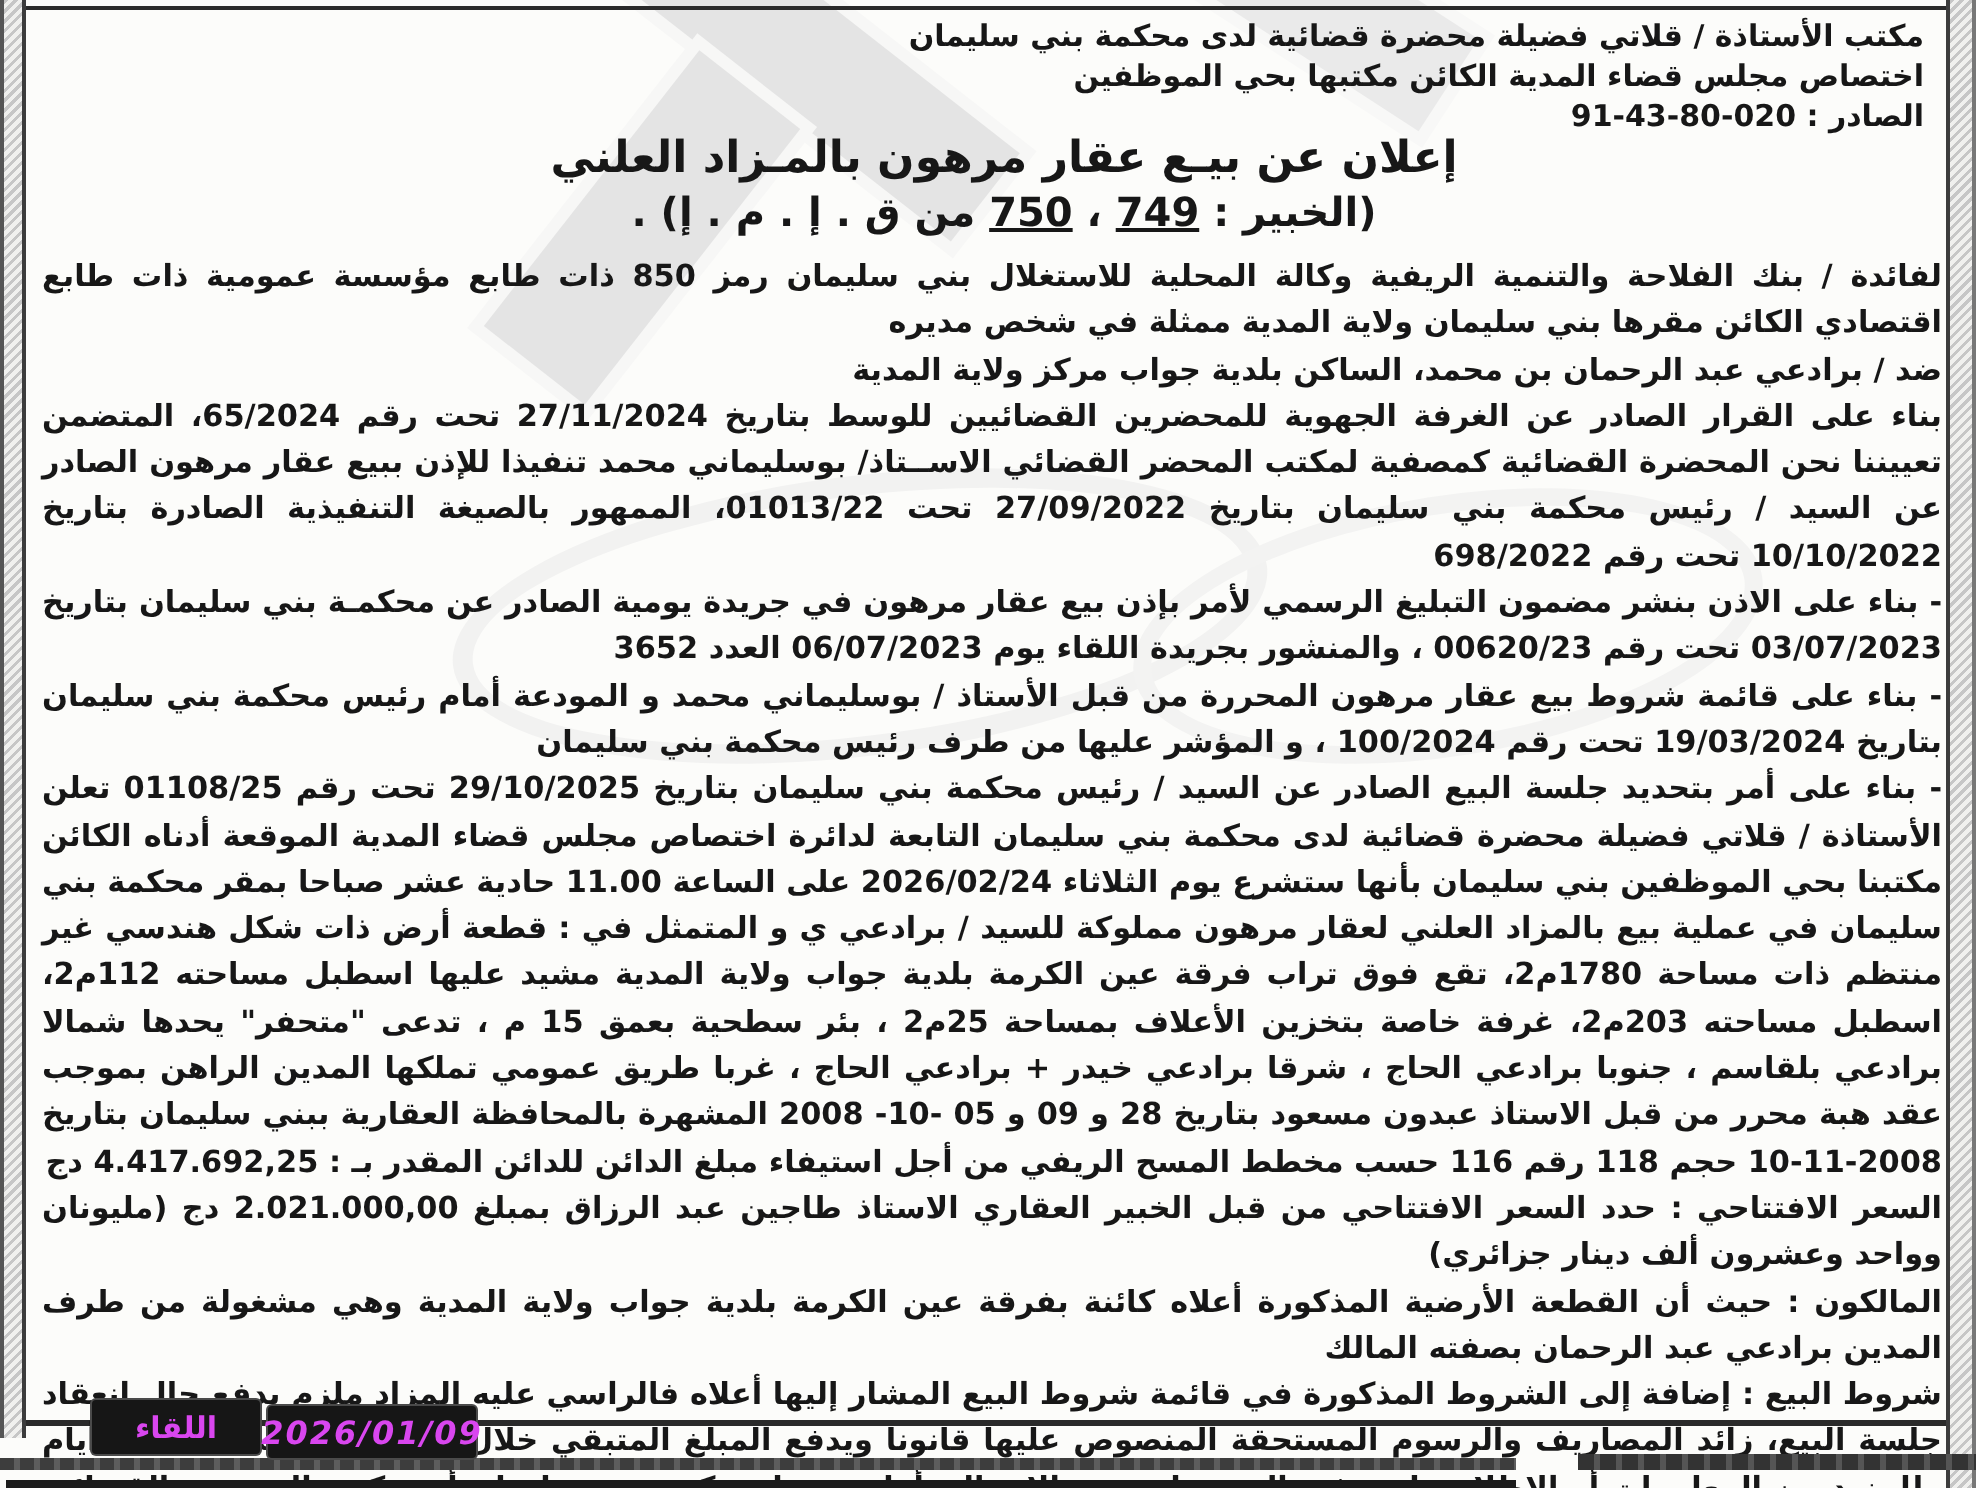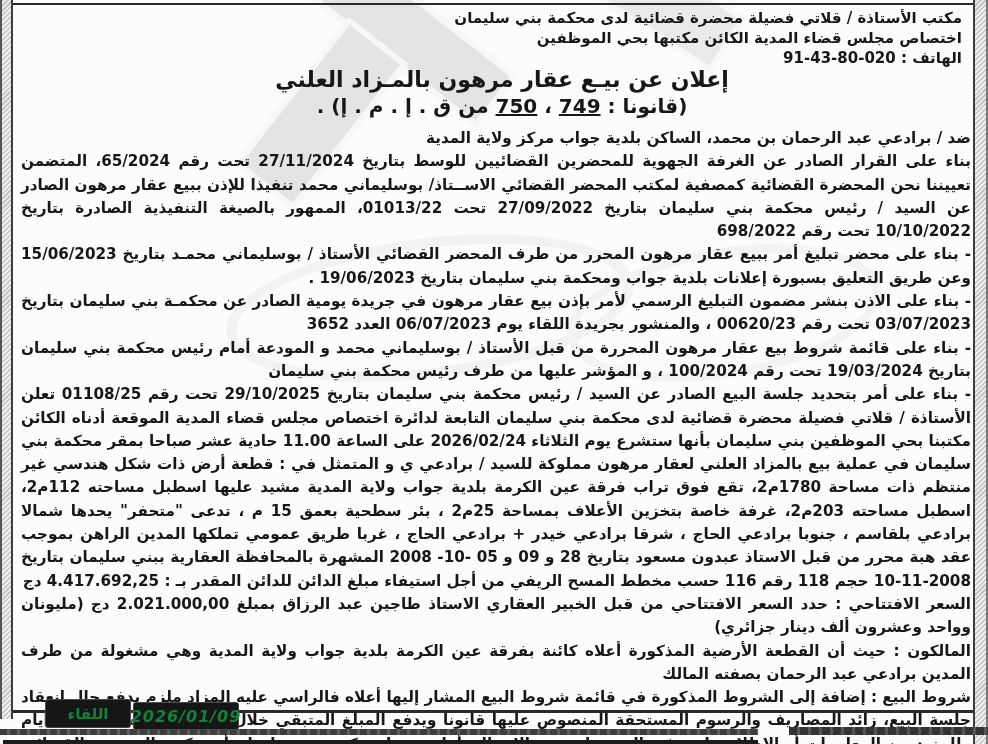--- a/index.html
+++ b/index.html
@@ -33,21 +33,21 @@
   .office-header .line{white-space:nowrap;}
   .ad-title{top:66px;left:76px;right:60px;text-align:center;font-weight:700;}
   .ad-title .t1{font-size:22px;line-height:27px;letter-spacing:.5px;}
   .ad-title .t2{font-size:20px;line-height:27px;}
   .ad-title .art{text-decoration:underline;margin-top:19px;}
   .body-text{top:127px;right:17px;left:21px;
     font-weight:700;font-size:15.2px;line-height:23.3px;
     text-align:justify;text-align-last:right;}
   .body-text p{margin:0;}
   
-  .stamp{position:absolute;z-index:3;background:#161616;color:#15803d;
+  .stamp{position:absolute;z-index:3;background:#161616;color:#d946ef;
     display:flex;align-items:center;justify-content:center;
     font-weight:700;border-radius:2px;box-shadow:0 0 0 1px #4a4a4a;}
   .stamp-paper{left:46px;top:700px;width:84px;height:27px;font-size:15px;direction:rtl;}
   .stamp-date{left:134px;top:703px;width:104px;height:26px;font-size:16px;font-style:italic;letter-spacing:1px;}
   .next-bar{position:absolute;z-index:2;}
   .bar1{left:0;top:729px;width:758px;height:6px;
     background:repeating-linear-gradient(90deg,#3d3d3d 0 7px,#5d5d5d 7px 10px);}
   .bar2{left:789px;top:727px;width:199px;height:8px;
     background:repeating-linear-gradient(90deg,#333 0 8px,#555 8px 11px);}
   .bar3{left:3px;top:740px;width:755px;height:4px;background:#1c1c1c;}
@@ -66,32 +66,32 @@
   <div class="wm wm-ellipse2"></div>
 
   <div class="frame-line frame-top"></div>
   <div class="frame-line frame-bottom"></div>
   <div class="side-band left"></div>
   <div class="side-band right"></div>
 
   <div class="content office-header">
     <div class="line">مكتب الأستاذة / قلاتي فضيلة محضرة قضائية لدى محكمة بني سليمان</div>
     <div class="line">اختصاص مجلس قضاء المدية الكائن مكتبها بحي الموظفين</div>
-    <div class="line"><span>الهاتف : </span><span>020-80-43-91</span></div>
+    <div class="line"><span>الصادر : </span><span>020-80-43-91</span></div>
   </div>
 
   <div class="content ad-title">
     <div class="t1">إعلان عن بيـع عقار مرهون بالمـزاد العلني</div>
-    <div class="t2"><span>(قانونا : </span><span class="art">749</span><span> ، </span><span class="art">750</span><span> من ق . إ . م . إ) .</span></div>
+    <div class="t2"><span>(الخبير : </span><span class="art">749</span><span> ، </span><span class="art">750</span><span> من ق . إ . م . إ) .</span></div>
   </div>
 
   <div class="content body-text">
+    <p>لفائدة / بنك الفلاحة والتنمية الريفية وكالة المحلية للاستغلال بني سليمان رمز 850 ذات طابع مؤسسة عمومية ذات طابع اقتصادي الكائن مقرها بني سليمان ولاية المدية ممثلة في شخص مديره</p>
     <p>ضد / برادعي عبد الرحمان بن محمد، الساكن بلدية جواب مركز ولاية المدية</p>
     <p>بناء على القرار الصادر عن الغرفة الجهوية للمحضرين القضائيين للوسط بتاريخ 27/11/2024 تحت رقم 65/2024، المتضمن تعييننا نحن المحضرة القضائية كمصفية لمكتب المحضر القضائي الاســتاذ/ بوسليماني محمد تنفيذا للإذن ببيع عقار مرهون الصادر عن السيد / رئيس محكمة بني سليمان بتاريخ 27/09/2022 تحت 01013/22، الممهور بالصيغة التنفيذية الصادرة بتاريخ 10/10/2022 تحت رقم 698/2022</p>
-    <p>- بناء على محضر تبليغ أمر ببيع عقار مرهون المحرر من طرف المحضر القضائي الأستاذ / بوسليماني محمـد بتاريخ 15/06/2023 وعن طريق التعليق بسبورة إعلانات بلدية جواب ومحكمة بني سليمان بتاريخ 19/06/2023 .</p>
     <p>- بناء على الاذن بنشر مضمون التبليغ الرسمي لأمر بإذن بيع عقار مرهون في جريدة يومية الصادر عن محكمـة بني سليمان بتاريخ 03/07/2023 تحت رقم 00620/23 ، والمنشور بجريدة اللقاء يوم 06/07/2023 العدد 3652</p>
     <p>- بناء على قائمة شروط بيع عقار مرهون المحررة من قبل الأستاذ / بوسليماني محمد و المودعة أمام رئيس محكمة بني سليمان بتاريخ 19/03/2024 تحت رقم 100/2024 ، و المؤشر عليها من طرف رئيس محكمة بني سليمان</p>
     <p>- بناء على أمر بتحديد جلسة البيع الصادر عن السيد / رئيس محكمة بني سليمان بتاريخ 29/10/2025 تحت رقم 01108/25 تعلن الأستاذة / قلاتي فضيلة محضرة قضائية لدى محكمة بني سليمان التابعة لدائرة اختصاص مجلس قضاء المدية الموقعة أدناه الكائن مكتبنا بحي الموظفين بني سليمان بأنها ستشرع يوم الثلاثاء 2026/02/24 على الساعة 11.00 حادية عشر صباحا بمقر محكمة بني سليمان في عملية بيع بالمزاد العلني لعقار مرهون مملوكة للسيد / برادعي ي و المتمثل في : قطعة أرض ذات شكل هندسي غير منتظم ذات مساحة 1780م2، تقع فوق تراب فرقة عين الكرمة بلدية جواب ولاية المدية مشيد عليها اسطبل مساحته 112م2، اسطبل مساحته 203م2، غرفة خاصة بتخزين الأعلاف بمساحة 25م2 ، بئر سطحية بعمق 15 م ، تدعى "متحفر" يحدها شمالا برادعي بلقاسم ، جنوبا برادعي الحاج ، شرقا برادعي خيدر + برادعي الحاج ، غربا طريق عمومي تملكها المدين الراهن بموجب عقد هبة محرر من قبل الاستاذ عبدون مسعود بتاريخ 28 و 09 و 05 -10- 2008 المشهرة بالمحافظة العقارية ببني سليمان بتاريخ 2008-11-10 حجم 118 رقم 116 حسب مخطط المسح الريفي من أجل استيفاء مبلغ الدائن للدائن المقدر بـ : 4.417.692,25 دج</p>
     <p>السعر الافتتاحي : حدد السعر الافتتاحي من قبل الخبير العقاري الاستاذ طاجين عبد الرزاق بمبلغ 2.021.000,00 دج (مليونان وواحد وعشرون ألف دينار جزائري)</p>
     <p>المالكون : حيث أن القطعة الأرضية المذكورة أعلاه كائنة بفرقة عين الكرمة بلدية جواب ولاية المدية وهي مشغولة من طرف المدين برادعي عبد الرحمان بصفته المالك</p>
     <p>شروط البيع : إضافة إلى الشروط المذكورة في قائمة شروط البيع المشار إليها أعلاه فالراسي عليه المزاد ملزم بدفع حال انعقاد جلسة البيع، زائد المصاريف والرسوم المستحقة المنصوص عليها قانونا ويدفع المبلغ المتبقي خلال أجل أقصاه ثمانية (08) أيام وللمزيد من المعلومات أو الإطلاع على دفتر الشروط يرجى الاتصال بأمانة ضبط محكمة بني سليمان أو بمكتب المحضرة القضائية .</p>
   </div>
 
   <div class="stamp stamp-paper">اللقاء</div>
   <div class="stamp stamp-date">2026/01/09</div>

